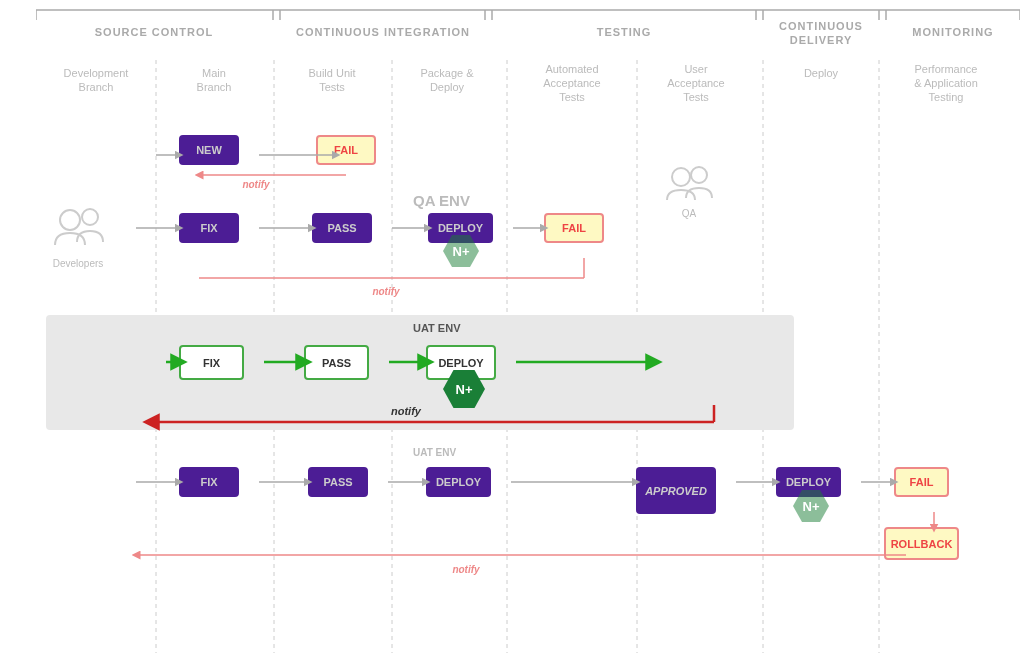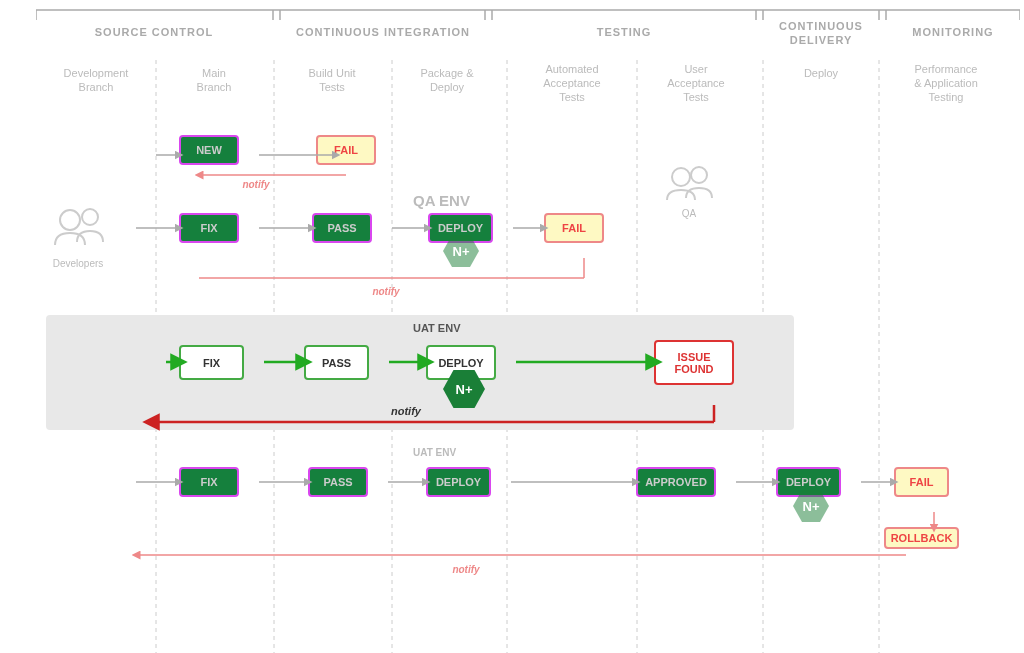--- a/index.html
+++ b/index.html
@@ -26,23 +26,23 @@
       display: flex;
       align-items: center;
       justify-content: center;
       font-size: 11px;
       font-weight: bold;
       text-align: center;
       border-radius: 4px;
     }
 
     .box-outline-gray {
-      border: 2px solid #d946ef;
+      border: 2px solid #4c1d95;
       color: #ccc;
-      background: #15803d;
+      background: #4c1d95;
     }
 
     .box-outline-green {
       border: 2px solid #4a4;
       color: #333;
       background: #fff;
     }
 
     .box-red-fill {
       border: 2px solid #e88;
@@ -242,21 +242,20 @@
   <div class="highlight-row" style="left:30px;top:315px;width:748px;height:115px;"></div>
 
   <div class="env-label" style="left:397px;top:322px;color:#555;font-weight:bold;font-size:11px;">UAT ENV</div>
 
   <div class="box box-outline-green" style="left:163px;top:345px;width:65px;height:35px;border-width:2.5px;">FIX</div>
 
   <div class="box box-outline-green" style="left:288px;top:345px;width:65px;height:35px;border-width:2.5px;">PASS</div>
 
   <div class="box box-outline-green" style="left:410px;top:345px;width:70px;height:35px;border-width:2.5px;">DEPLOY</div>
 
-  <div class="box box-outline-red-strong" style="left:638px;top:340px;width:80px;height:45px;font-size:11px;font-weight:bold;border-width:2.5px;">ISSUE<br>FOUND</div>
 
   <div class="nginx-hex" style="left:427px;top:370px;width:42px;height:38px;">N+</div>
 
   <svg style="position:absolute;top:310px;left:20px;width:730px;height:140px;pointer-events:none;">
 
     <line x1="130" y1="52" x2="143" y2="52" stroke="#22aa22" stroke-width="2.5" marker-end="url(#arrowG3)"></line>
 
     <line x1="228" y1="52" x2="268" y2="52" stroke="#22aa22" stroke-width="2.5" marker-end="url(#arrowG3)"></line>
 
     <line x1="353" y1="52" x2="390" y2="52" stroke="#22aa22" stroke-width="2.5" marker-end="url(#arrowG3)"></line>
@@ -278,27 +277,27 @@
   </svg>
 
   <div class="env-label" style="left:397px;top:447px;color:#bbb;font-size:10px;">UAT ENV</div>
 
   <div class="box box-outline-gray" style="left:163px;top:467px;width:60px;height:30px;">FIX</div>
 
   <div class="box box-outline-gray" style="left:292px;top:467px;width:60px;height:30px;">PASS</div>
 
   <div class="box box-outline-gray" style="left:410px;top:467px;width:65px;height:30px;">DEPLOY</div>
 
-  <div class="box box-outline-gray" style="left:620px;top:467px;width:80px;height:30px;">APPROVED</div>
+  <div class="box box-outline-gray" style="left:620px;top:467px;width:80px;height:47px;font-style:italic;">APPROVED</div>
 
   <div class="box box-outline-gray" style="left:760px;top:467px;width:65px;height:30px;">DEPLOY</div>
 
   <div class="box box-red-fill" style="left:878px;top:467px;width:55px;height:30px;">FAIL</div>
 
-  <div class="box box-red-fill" style="left:868px;top:527px;width:75px;height:22px;">ROLLBACK</div>
+  <div class="box box-red-fill" style="left:868px;top:527px;width:75px;height:33px;">ROLLBACK</div>
 
   <div class="nginx-hex" style="left:777px;top:490px;width:36px;height:32px;opacity:0.5;">N+</div>
 
   <svg style="position:absolute;top:455px;left:20px;width:984px;height:130px;pointer-events:none;">
     <line x1="100" y1="27" x2="143" y2="27" stroke="#aaa" stroke-width="1.5" marker-end="url(#arrowGray4)"></line>
     <line x1="223" y1="27" x2="272" y2="27" stroke="#aaa" stroke-width="1.5" marker-end="url(#arrowGray4)"></line>
     <line x1="352" y1="27" x2="390" y2="27" stroke="#aaa" stroke-width="1.5" marker-end="url(#arrowGray4)"></line>
     <line x1="475" y1="27" x2="600" y2="27" stroke="#aaa" stroke-width="1.5" marker-end="url(#arrowGray4)"></line>
     <line x1="700" y1="27" x2="740" y2="27" stroke="#aaa" stroke-width="1.5" marker-end="url(#arrowGray4)"></line>
     <line x1="825" y1="27" x2="858" y2="27" stroke="#aaa" stroke-width="1.5" marker-end="url(#arrowGray4)"></line>

